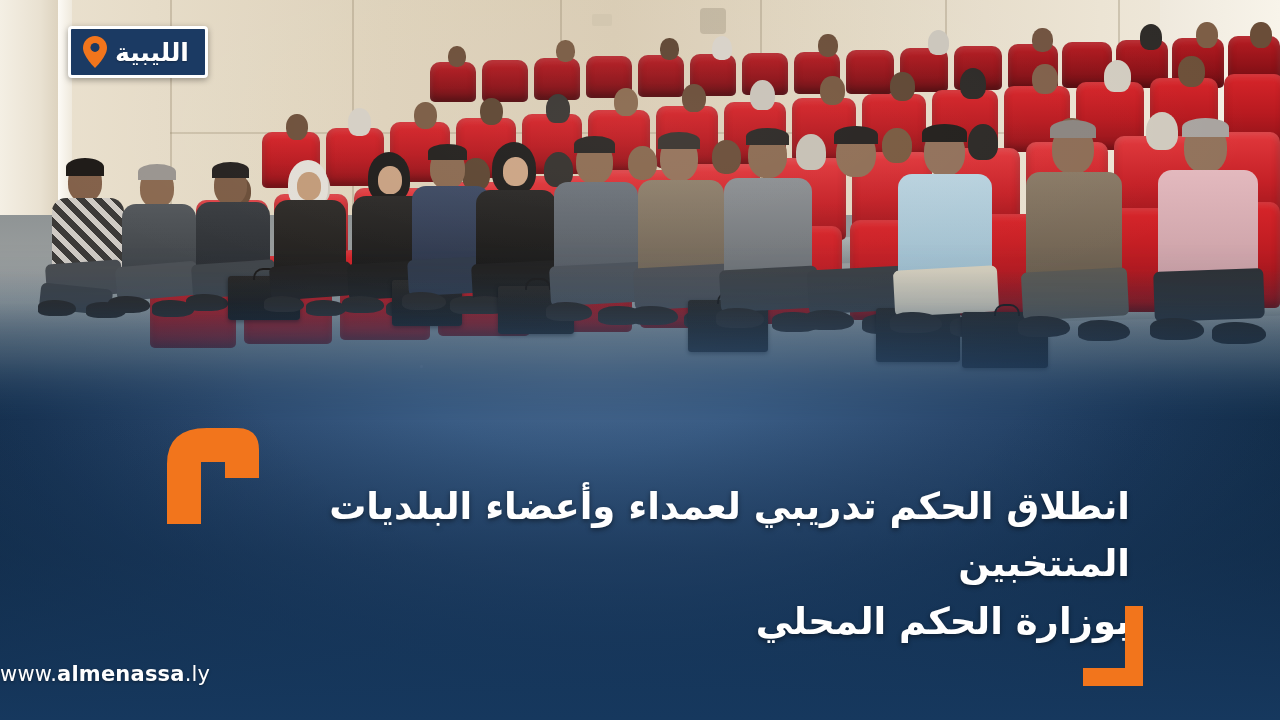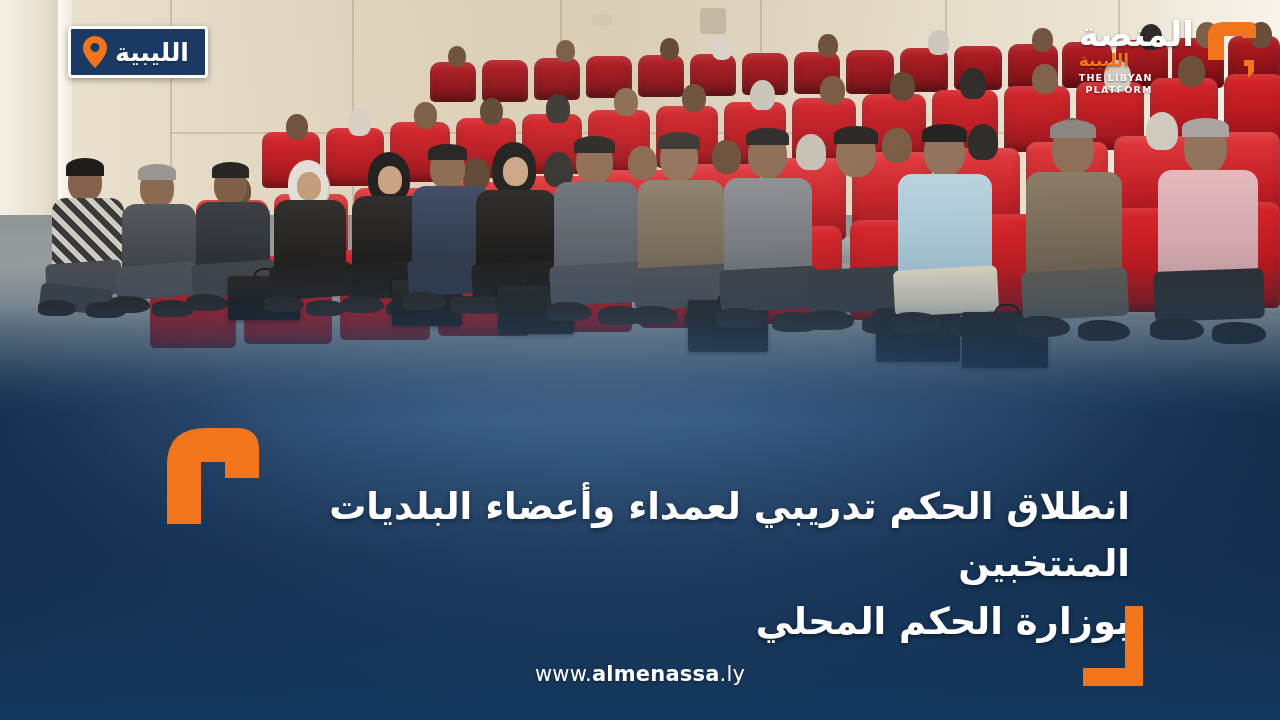--- a/index.html
+++ b/index.html
@@ -182,21 +182,21 @@
     color:#ffffff;
     font-size:37px;font-weight:700;line-height:1.55;
     text-align:right;direction:rtl;
     text-shadow:0 2px 5px rgba(0,0,0,.45);
   }
   .headline .l2{display:block;}
 
   
   .site{
     position:absolute;left:0;right:0;top:662px;
-    text-align:center;color:#ffffff;
+    text-align:left;color:#ffffff;
     font-size:21px;letter-spacing:.2px;direction:ltr;
     text-shadow:0 1px 3px rgba(0,0,0,.4);
   }
   .site .w{font-weight:400;}
   .site .b{font-weight:700;}
   .site .tld{font-weight:400;}
 </style>
 </head>
 <body>
 
@@ -477,36 +477,20 @@
   <div class="loc-badge">
     <span class="pin">
       <svg width="24" height="32" viewBox="0 0 24 32" aria-hidden="true">
         <path d="M12 0C5.4 0 0 5.3 0 11.8 0 20.6 12 32 12 32s12-11.4 12-20.2C24 5.3 18.6 0 12 0z" fill="#f2751c"></path>
         <circle cx="12" cy="11.4" r="4.5" fill="#1b3a63"></circle>
       </svg>
     </span>
     <span class="loc-text">الليبية</span>
   </div>
 
-  <div class="logo">
-    <span class="logo-mark">
-      <svg width="60" height="64" viewBox="0 0 60 64" aria-hidden="true">
-        <path d="M10 44 L10 20 Q10 6 26 6 L52 6 Q58 6 58 12 L58 22 L44 22 L44 20 L26 20 L26 44 Z" fill="#f2751c"></path>
-        <path d="M46 44 L56 44 L56 56 L50 62 L50 50 L46 50 Z" fill="#f2751c"></path>
-      </svg>
-    </span>
-    <span class="logo-text">
-      <span class="logo-ar">المنصة</span>
-      <span class="logo-ar2">الليبية</span>
-      <span class="logo-en">
-        <span>THE LIBYAN</span><br>
-        <span>PLATFORM</span>
-      </span>
-    </span>
-  </div>
 
   <div class="headline-wrap">
 
     <span class="bracket-tl">
       <svg width="100" height="98" viewBox="0 0 100 98" aria-hidden="true">
         <path d="M4 98 L4 38 Q4 2 44 2 L74 2 Q96 2 96 24 L96 52 L62 52 L62 36 L38 36 L38 98 Z" fill="#f2751c"></path>
       </svg>
     </span>
 
     <div class="headline">

